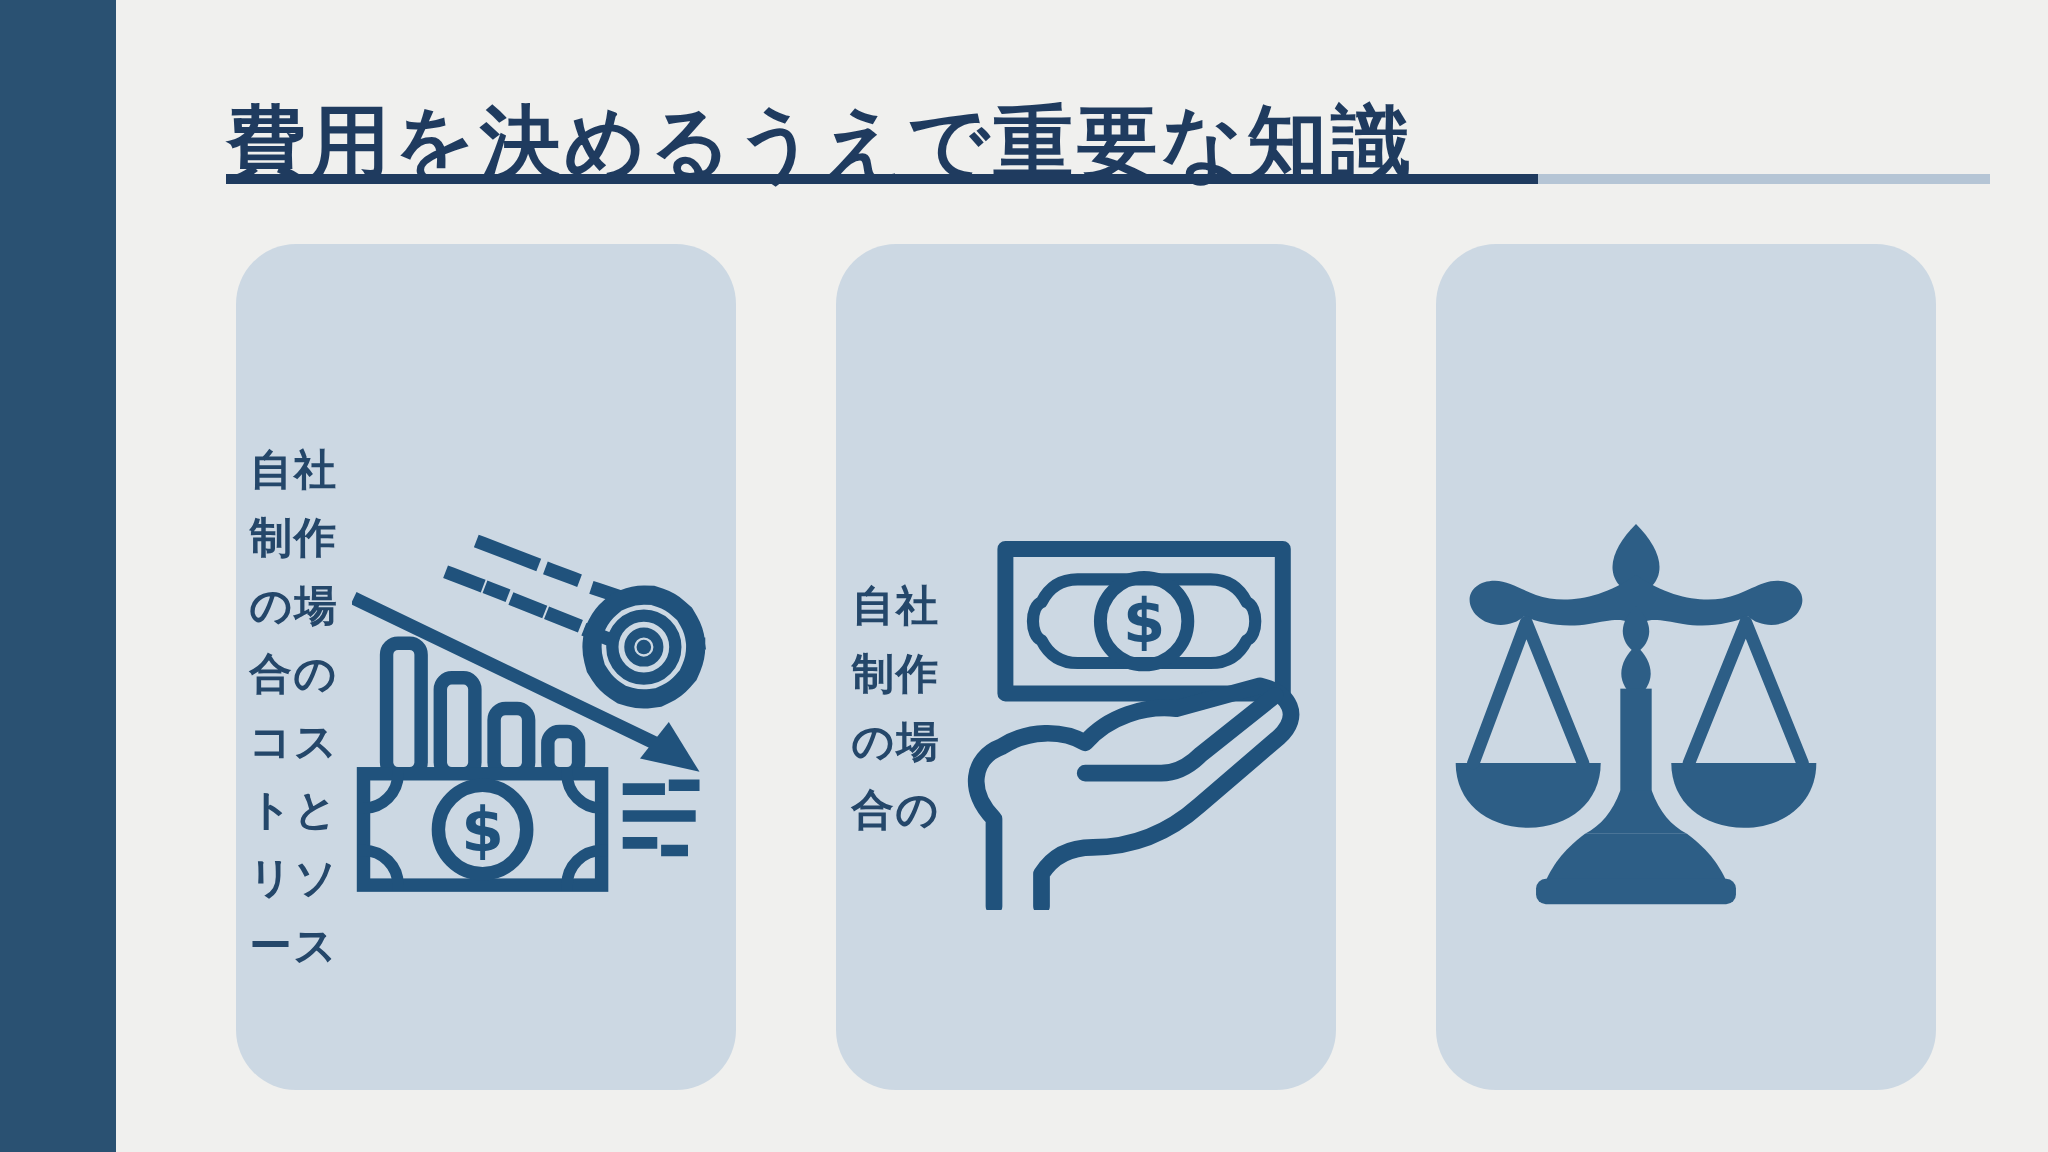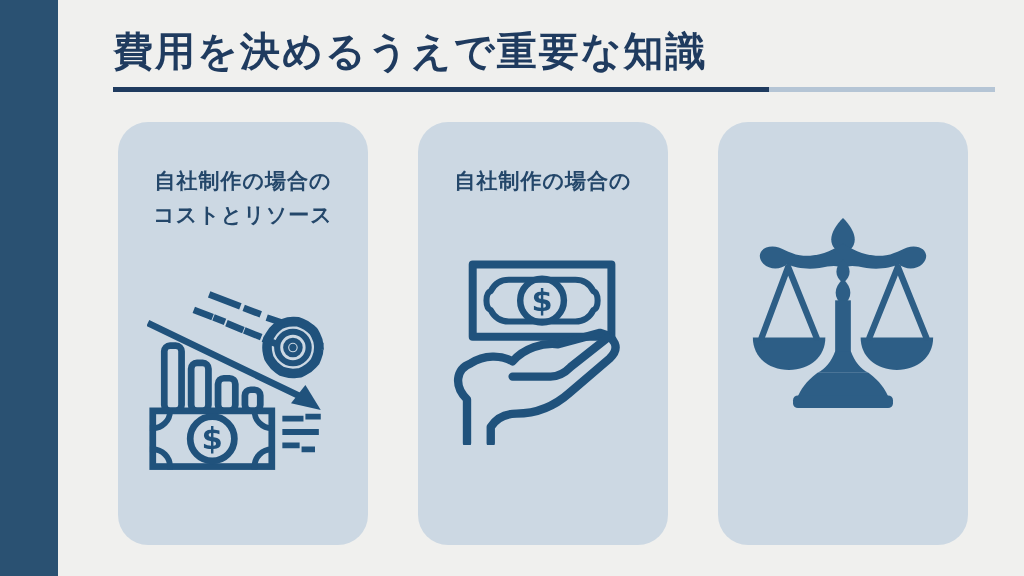--- a/index.html
+++ b/index.html
@@ -19,40 +19,40 @@
     position:relative;
     background:var(--page-bg);
     font-family:"Liberation Sans","DejaVu Sans",sans-serif;
     overflow:hidden;
   }
   .sidebar-accent{
     position:absolute;left:0;top:0;width:58px;height:576px;
     background:var(--sidebar-color);
   }
   .page-title{
-    position:absolute;left:113px;top:24px;width:880px;
+    position:absolute;left:113px;top:44px;width:880px;
     font-size:40px;font-weight:700;letter-spacing:2px;
     color:var(--title-color);
     white-space:nowrap;
   }
   .title-underline{
     position:absolute;left:113px;top:87px;width:882px;height:5px;
     display:flex;
   }
   .title-underline .dark-seg{width:656px;height:100%;background:var(--underline-dark);}
   .title-underline .light-seg{flex:1;height:100%;background:var(--underline-light);}
   .cards{
     position:absolute;left:118px;top:122px;
     display:flex;gap:50px;
   }
   .card{
     width:250px;height:423px;
     background:var(--card-bg);
     border-radius:30px;
-    display:flex;flex-direction:column;align-items:center;
+    display:flex;flex-direction:row;align-items:center;
   }
   .card-title{
     margin-top:42px;
     font-size:21px;font-weight:700;letter-spacing:1px;
     line-height:34px;text-align:center;
     color:var(--card-text-color);
   }
   .icon-wrap{
     margin-top:52px;width:200px;height:200px;
     display:flex;align-items:center;justify-content:center;

